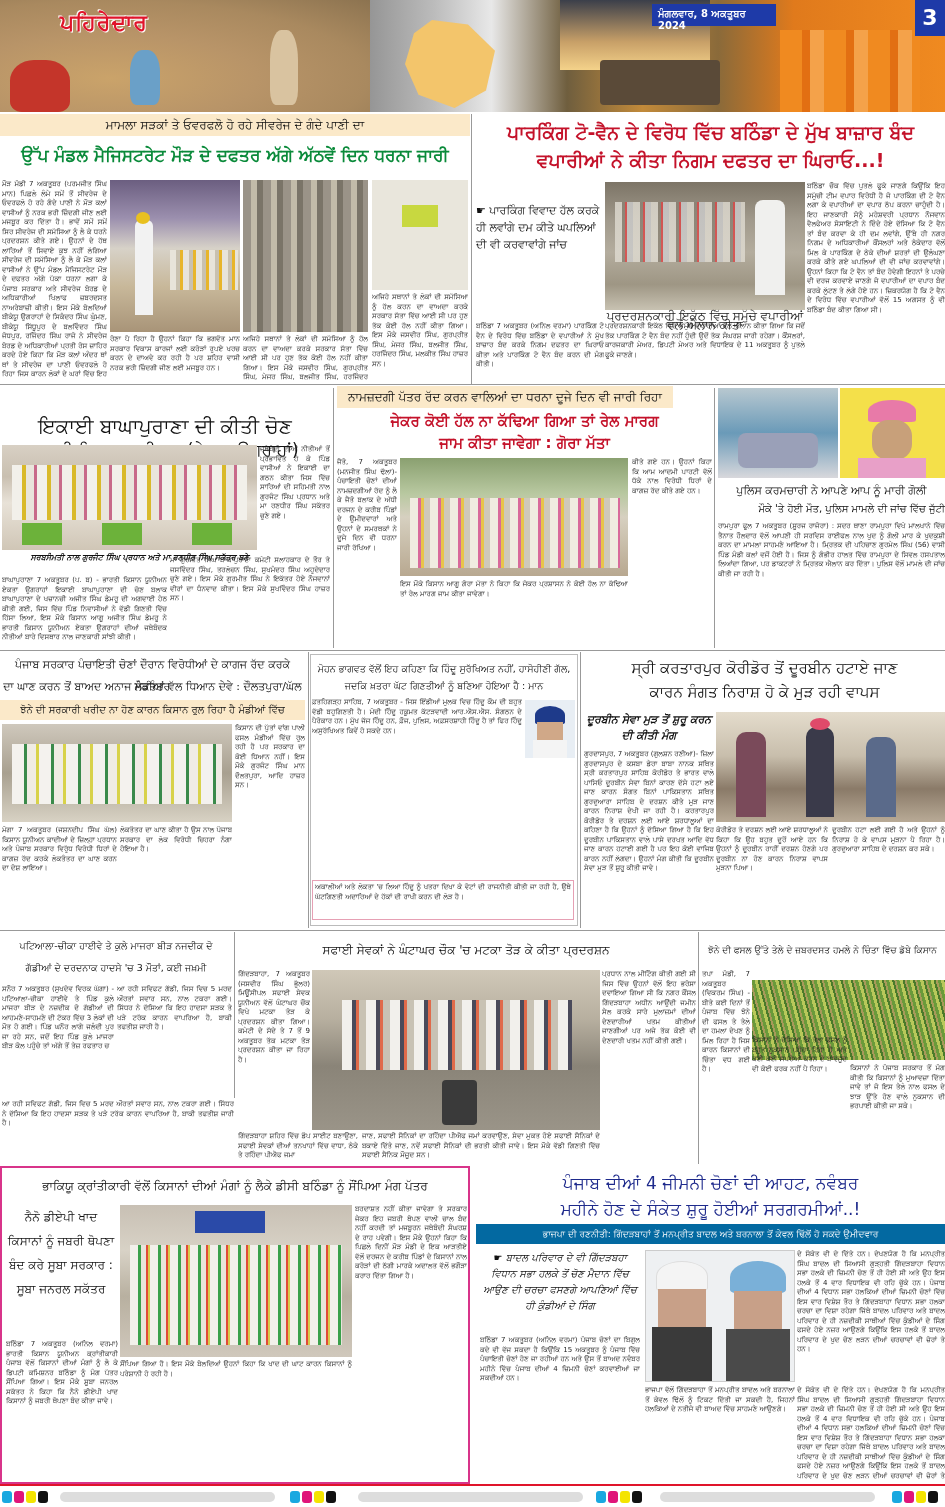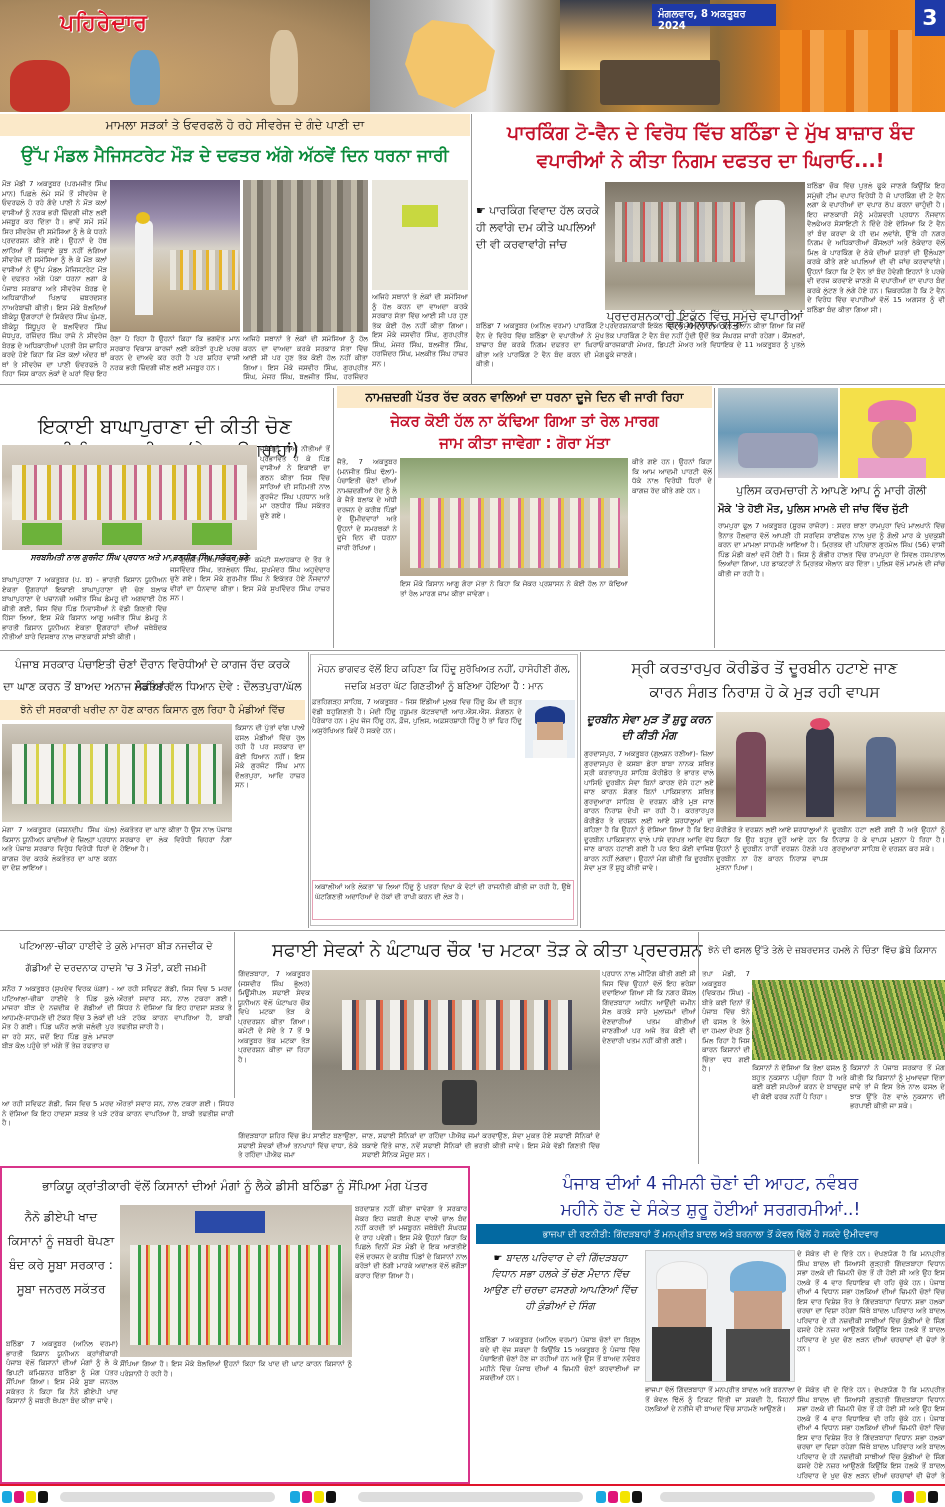--- a/index.html
+++ b/index.html
@@ -98,41 +98,41 @@
   <div class="abs" style="left:20px;top:78px;width:40px;height:22px;background:#6cb23a;"></div>
   <div class="abs" style="left:100px;top:78px;width:40px;height:22px;background:#6cb23a;"></div>
   <div class="abs" style="left:190px;top:78px;width:40px;height:22px;background:#6cb23a;"></div>
 </div>
 <div class="abs body-text" style="left:260px;top:445px;width:70px;height:105px;">ਜਥੇਬੰਦੀ ਦੀਆਂ ਨੀਤੀਆਂ ਤੋਂ ਪ੍ਰਭਾਵਿਤ ਹੋ ਕੇ ਪਿੰਡ ਵਾਸੀਆਂ ਨੇ ਇਕਾਈ ਦਾ ਗਠਨ ਕੀਤਾ ਜਿਸ ਵਿੱਚ ਸਾਰਿਆਂ ਦੀ ਸਹਿਮਤੀ ਨਾਲ ਗੁਰਜੰਟ ਸਿੰਘ ਪ੍ਰਧਾਨ ਅਤੇ ਮਾ ਰਣਧੀਰ ਸਿੰਘ ਸਕੱਤਰ ਚੁਣੇ ਗਏ।</div>
 <div class="abs italic-bold" style="left:12px;top:552px;width:255px;font-size:8px;line-height:11px;text-align:center;">ਸਰਬਸੰਮਤੀ ਨਾਲ ਗੁਰਜੰਟ ਸਿੰਘ ਪ੍ਰਧਾਨ ਅਤੇ ਮਾ ਰਣਧੀਰ ਸਿੰਘ ਸਕੱਤਰ ਬਣੇ</div>
 <div class="abs body-text" style="left:2px;top:576px;width:165px;height:70px;">ਬਾਘਾਪੁਰਾਣਾ 7 ਅਕਤੂਬਰ (ਪ. ਬ) - ਭਾਰਤੀ ਕਿਸਾਨ ਯੂਨੀਅਨ ਏਕਤਾ ਉਗਰਾਹਾਂ ਇਕਾਈ ਬਾਘਾਪੁਰਾਣਾ ਦੀ ਚੋਣ ਬਲਾਕ ਬਾਘਾਪੁਰਾਣਾ ਦੇ ਖਜ਼ਾਨਚੀ ਅਜੀਤ ਸਿੰਘ ਡੇਮਰੂ ਦੀ ਅਗਵਾਈ ਹੇਠ ਕੀਤੀ ਗਈ, ਜਿਸ ਵਿੱਚ ਪਿੰਡ ਨਿਵਾਸੀਆਂ ਨੇ ਵੱਡੀ ਗਿਣਤੀ ਵਿੱਚ ਹਿੱਸਾ ਲਿਆ, ਇਸ ਮੌਕੇ ਕਿਸਾਨ ਆਗੂ ਅਜੀਤ ਸਿੰਘ ਡੇਮਰੂ ਨੇ ਭਾਰਤੀ ਕਿਸਾਨ ਯੂਨੀਅਨ ਏਕਤਾ ਉਗਰਾਹਾਂ ਦੀਆਂ ਜਥੇਬੰਦਕ ਨੀਤੀਆਂ ਬਾਰੇ ਵਿਸਥਾਰ ਨਾਲ ਜਾਣਕਾਰੀ ਸਾਂਝੀ ਕੀਤੀ।</div>
 <div class="abs body-text" style="left:170px;top:556px;width:160px;height:90px;">ਮਾ ਗੁਰਮੀਤ ਸਿੰਘ ਬਾਘਾਪੁਰਾਣਾ ਕਮੇਟੀ ਸਲਾਹਕਾਰ ਦੇ ਤੌਰ ਤੇ ਜਸਵਿੰਦਰ ਸਿੰਘ, ਤਰਲੋਚਨ ਸਿੰਘ, ਸੁਖਮੰਦਰ ਸਿੰਘ ਅਹੁਦੇਦਾਰ ਚੁਣੇ ਗਏ। ਇਸ ਮੌਕੇ ਗੁਰਮੀਤ ਸਿੰਘ ਨੇ ਇਕੱਤਰ ਹੋਏ ਨੌਜਵਾਨਾਂ ਵੀਰਾਂ ਦਾ ਧੰਨਵਾਦ ਕੀਤਾ। ਇਸ ਮੌਕੇ ਸੁਖਵਿੰਦਰ ਸਿੰਘ ਹਾਜ਼ਰ ਸਨ।</div>
 <div class="abs rule-v" style="left:333px;top:388px;height:260px;"></div>
 
-<div class="abs bg-cream kicker" style="left:337px;top:386px;width:375px;height:22px;line-height:22px;font-weight:bold;">ਨਾਮਜ਼ਦਗੀ ਪੱਤਰ ਰੱਦ ਕਰਨ ਵਾਲਿਆਂ ਦਾ ਧਰਨਾ ਦੂਜੇ ਦਿਨ ਵੀ ਜਾਰੀ ਰਿਹਾ</div>
+<div class="abs bg-cream kicker" style="left:337px;top:386px;width:336px;height:22px;line-height:22px;">ਨਾਮਜ਼ਦਗੀ ਪੱਤਰ ਰੱਦ ਕਰਨ ਵਾਲਿਆਂ ਦਾ ਧਰਨਾ ਦੂਜੇ ਦਿਨ ਵੀ ਜਾਰੀ ਰਿਹਾ</div>
 <div class="abs hl-red" style="left:337px;top:410px;width:375px;font-size:15px;line-height:22px;text-align:center;">ਜੇਕਰ ਕੋਈ ਹੱਲ ਨਾ ਕੱਢਿਆ ਗਿਆ ਤਾਂ ਰੇਲ ਮਾਰਗ</div>
 <div class="abs hl-red" style="left:337px;top:432px;width:375px;font-size:15px;line-height:22px;text-align:center;">ਜਾਮ ਕੀਤਾ ਜਾਵੇਗਾ : ਗੋਰਾ ਮੱਤਾ</div>
 <div class="abs body-text" style="left:337px;top:458px;width:60px;height:190px;">ਜੈਤੋ, 7 ਅਕਤੂਬਰ (ਮਨਜੀਤ ਸਿੰਘ ਢੱਲਾ)-ਪੰਚਾਇਤੀ ਚੋਣਾਂ ਦੀਆਂ ਨਾਮਜ਼ਦਗੀਆਂ ਰੱਦ ਨੂੰ ਲੈ ਕੇ ਜੈਤੋ ਬਲਾਕ ਦੇ ਅੱਧੀ ਦਰਜਨ ਦੇ ਕਰੀਬ ਪਿੰਡਾਂ ਦੇ ਉਮੀਦਵਾਰਾਂ ਅਤੇ ਉਹਨਾਂ ਦੇ ਸਮਰਥਕਾਂ ਨੇ ਦੂਜੇ ਦਿਨ ਵੀ ਧਰਨਾ ਜਾਰੀ ਰੱਖਿਆ।</div>
 <div class="abs photo" style="left:400px;top:458px;width:228px;height:118px;background:linear-gradient(180deg,#8aa070 0,#b8c8a0 30%,#d6d0c0 50%,#b8a890 100%);">
   <div class="abs" style="left:10px;top:40px;width:210px;height:70px;background:repeating-linear-gradient(90deg,#f0ece0 0 8px,#d86a9a 8px 11px,#e8c44a 11px 14px,#cfc9ba 14px 20px);"></div>
 </div>
 <div class="abs body-text" style="left:400px;top:580px;width:228px;height:68px;">ਇਸ ਮੌਕੇ ਕਿਸਾਨ ਆਗੂ ਗੋਰਾ ਮੱਤਾ ਨੇ ਕਿਹਾ ਕਿ ਜੇਕਰ ਪ੍ਰਸ਼ਾਸਨ ਨੇ ਕੋਈ ਹੱਲ ਨਾ ਕੱਢਿਆ ਤਾਂ ਰੇਲ ਮਾਰਗ ਜਾਮ ਕੀਤਾ ਜਾਵੇਗਾ।</div>
 <div class="abs body-text" style="left:632px;top:458px;width:80px;height:190px;">ਕੀਤੇ ਗਏ ਹਨ। ਉਹਨਾਂ ਕਿਹਾ ਕਿ ਆਮ ਆਦਮੀ ਪਾਰਟੀ ਵੱਲੋਂ ਧੱਕੇ ਨਾਲ ਵਿਰੋਧੀ ਧਿਰਾਂ ਦੇ ਕਾਗਜ਼ ਰੱਦ ਕੀਤੇ ਗਏ ਹਨ।</div>
 <div class="abs rule-v" style="left:714px;top:388px;height:260px;"></div>
 
 <div class="abs photo" style="left:718px;top:388px;width:120px;height:90px;background:linear-gradient(180deg,#b8c8d0,#6a9ab8 50%,#d8d8dc);">
   <div class="abs" style="left:20px;top:45px;width:80px;height:35px;background:#9aa0b8;border-radius:8px;"></div>
 </div>
 <div class="abs" style="left:840px;top:388px;width:105px;height:90px;background:#f4e04a;">
   <div class="abs" style="left:28px;top:12px;width:48px;height:22px;background:#e87aa8;border-radius:50% 50% 10% 10%;"></div>
   <div class="abs" style="left:32px;top:32px;width:40px;height:40px;background:#c8a07a;border-radius:40%;"></div>
   <div class="abs" style="left:18px;top:70px;width:68px;height:20px;background:#e8a0c8;"></div>
 </div>
 <div class="abs hl-black" style="left:718px;top:482px;width:227px;font-size:11px;line-height:18px;text-align:center;font-weight:normal;">ਪੁਲਿਸ ਕਰਮਚਾਰੀ ਨੇ ਆਪਣੇ ਆਪ ਨੂੰ ਮਾਰੀ ਗੋਲੀ</div>
-<div class="abs hl-black" style="left:718px;top:500px;width:227px;font-size:10px;line-height:18px;text-align:left;font-weight:bold;">ਮੌਕੇ 'ਤੇ ਹੋਈ ਮੌਤ, ਪੁਲਿਸ ਮਾਮਲੇ ਦੀ ਜਾਂਚ ਵਿੱਚ ਜੁੱਟੀ</div>
+<div class="abs hl-black" style="left:718px;top:500px;width:227px;font-size:10px;line-height:18px;text-align:right;font-weight:normal;">ਮੌਕੇ 'ਤੇ ਹੋਈ ਮੌਤ, ਪੁਲਿਸ ਮਾਮਲੇ ਦੀ ਜਾਂਚ ਵਿੱਚ ਜੁੱਟੀ</div>
 <div class="abs body-text" style="left:718px;top:522px;width:227px;height:126px;">ਰਾਮਪੁਰਾ ਫੂਲ 7 ਅਕਤੂਬਰ (ਸੂਰਜ ਰਾਜੋਰਾ) : ਸਦਰ ਥਾਣਾ ਰਾਮਪੁਰਾ ਵਿਖੇ ਮਾਲਖਾਨੇ ਵਿੱਚ ਤੈਨਾਤ ਹੌਲਦਾਰ ਵੱਲੋਂ ਆਪਣੀ ਹੀ ਸਰਵਿਸ ਰਾਈਫਲ ਨਾਲ ਖੁਦ ਨੂੰ ਗੋਲੀ ਮਾਰ ਕੇ ਖੁਦਕੁਸ਼ੀ ਕਰਨ ਦਾ ਮਾਮਲਾ ਸਾਹਮਣੇ ਆਇਆ ਹੈ। ਮ੍ਰਿਤਕ ਦੀ ਪਹਿਚਾਣ ਗੁਰਮੇਲ ਸਿੰਘ (56) ਵਾਸੀ ਪਿੰਡ ਮੰਡੀ ਕਲਾਂ ਵਜੋਂ ਹੋਈ ਹੈ। ਜਿਸ ਨੂੰ ਗੰਭੀਰ ਹਾਲਤ ਵਿੱਚ ਰਾਮਪੁਰਾ ਦੇ ਸਿਵਲ ਹਸਪਤਾਲ ਲਿਆਂਦਾ ਗਿਆ, ਪਰ ਡਾਕਟਰਾਂ ਨੇ ਮ੍ਰਿਤਕ ਐਲਾਨ ਕਰ ਦਿੱਤਾ। ਪੁਲਿਸ ਵੱਲੋਂ ਮਾਮਲੇ ਦੀ ਜਾਂਚ ਕੀਤੀ ਜਾ ਰਹੀ ਹੈ।</div>
 
 <div class="abs rule-h" style="left:0;top:650px;width:945px;"></div>
 
 <div class="abs hl-black" style="left:0;top:654px;width:305px;font-size:11px;line-height:22px;text-align:center;font-weight:normal;">ਪੰਜਾਬ ਸਰਕਾਰ ਪੰਚਾਇਤੀ ਚੋਣਾਂ ਦੌਰਾਨ ਵਿਰੋਧੀਆਂ ਦੇ ਕਾਗਜ ਰੱਦ ਕਰਕੇ ਲੋਕਤੰਤਰ</div>
 <div class="abs hl-black" style="left:0;top:676px;width:305px;font-size:11px;line-height:22px;text-align:center;font-weight:normal;">ਦਾ ਘਾਣ ਕਰਨ ਤੋਂ ਬਾਅਦ ਅਨਾਜ ਮੰਡੀਆਂ ਵੱਲ ਧਿਆਨ ਦੇਵੇ : ਦੌਲਤਪੁਰਾ/ਘੱਲ</div>
 <div class="abs bg-cream kicker" style="left:0;top:700px;width:305px;height:20px;line-height:20px;font-size:10px;">ਝੋਨੇ ਦੀ ਸਰਕਾਰੀ ਖਰੀਦ ਨਾ ਹੋਣ ਕਾਰਨ ਕਿਸਾਨ ਰੁਲ ਰਿਹਾ ਹੈ ਮੰਡੀਆਂ ਵਿੱਚ</div>
 <div class="abs photo" style="left:2px;top:724px;width:230px;height:98px;background:linear-gradient(180deg,#cfc8bc,#a8a090 50%,#d8d2c4);">
   <div class="abs" style="left:10px;top:20px;width:210px;height:60px;background:repeating-linear-gradient(90deg,#f4f2ee 0 12px,#3a8a4a 12px 15px,#f0ece4 15px 24px,#d8d24a 24px 27px);"></div>
 </div>
@@ -166,36 +166,36 @@
 <div class="abs body-text" style="left:832px;top:826px;width:113px;height:100px;">ਦੂਰਬੀਨ ਹਟਾ ਲਈ ਗਈ ਹੈ ਅਤੇ ਉਹਨਾਂ ਨੂੰ ਨਿਰਾਸ਼ ਹੋ ਕੇ ਵਾਪਸ ਮੁੜਨਾ ਪੈ ਰਿਹਾ ਹੈ। ਗੁਰਦੁਆਰਾ ਸਾਹਿਬ ਦੇ ਦਰਸ਼ਨ ਕਰ ਸਕੇ।</div>
 
 <div class="abs rule-h" style="left:0;top:930px;width:945px;"></div>
 
 <div class="abs hl-black" style="left:0;top:935px;width:232px;font-size:9.5px;line-height:22px;text-align:center;font-weight:normal;">ਪਟਿਆਲਾ-ਚੀਕਾ ਹਾਈਵੇ ਤੇ ਕੁਲੇ ਮਾਜਰਾ ਬੀੜ ਨਜਦੀਕ ਦੋ</div>
 <div class="abs hl-black" style="left:0;top:957px;width:232px;font-size:9.5px;line-height:22px;text-align:center;font-weight:normal;">ਗੱਡੀਆਂ ਦੇ ਦਰਦਨਾਕ ਹਾਦਸੇ 'ਚ 3 ਮੌਤਾਂ, ਕਈ ਜਖ਼ਮੀ</div>
 <div class="abs body-text" style="left:2px;top:985px;width:112px;height:110px;">ਸਨੌਰ 7 ਅਕਤੂਬਰ (ਸੁਖਦੇਵ ਵਿਰਕ ਘੱਗਾ) - ਪਟਿਆਲਾ-ਚੀਕਾ ਹਾਈਵੇ ਤੇ ਪਿੰਡ ਕੁਲੇ ਮਾਜਰਾ ਬੀੜ ਦੇ ਨਜ਼ਦੀਕ ਦੋ ਗੱਡੀਆਂ ਦੀ ਆਹਮਣੇ-ਸਾਹਮਣੇ ਦੀ ਟੱਕਰ ਵਿੱਚ 3 ਲੋਕਾਂ ਦੀ ਮੌਤ ਹੋ ਗਈ। ਪਿੰਡ ਘਨੌਰ ਲਾਗੇ ਜਲੰਦੀ ਪੁਰ ਜਾ ਰਹੇ ਸਨ, ਜਦੋਂ ਇਹ ਪਿੰਡ ਕੁਲੇ ਮਾਜਰਾ ਬੀੜ ਕੋਲ ਪਹੁੰਚੇ ਤਾਂ ਅੱਗੇ ਤੋਂ ਤੇਜ਼ ਰਫਤਾਰ ਚ</div>
 <div class="abs body-text" style="left:117px;top:985px;width:115px;height:110px;">ਆ ਰਹੀ ਸਵਿਫਟ ਗੱਡੀ, ਜਿਸ ਵਿਚ 5 ਮਰਦ ਔਰਤਾਂ ਸਵਾਰ ਸਨ, ਨਾਲ ਟਕਰਾ ਗਈ। ਸਿੱਧਰ ਨੇ ਦੱਸਿਆ ਕਿ ਇਹ ਹਾਦਸਾ ਸੜਕ ਤੇ ਖੜੇ ਟਰੱਕ ਕਾਰਨ ਵਾਪਰਿਆ ਹੈ, ਬਾਕੀ ਤਫਤੀਸ਼ ਜਾਰੀ ਹੈ।</div>
 <div class="abs rule-v" style="left:234px;top:932px;height:166px;"></div>
 
-<div class="abs hl-black" style="left:236px;top:935px;width:460px;font-size:18px;line-height:30px;text-align:left;font-weight:normal;margin-left:36px;">ਸਫਾਈ ਸੇਵਕਾਂ ਨੇ ਘੰਟਾਘਰ ਚੌਕ 'ਚ ਮਟਕਾ ਤੋੜ ਕੇ ਕੀਤਾ ਪ੍ਰਦਰਸ਼ਨ</div>
+<div class="abs hl-black" style="left:236px;top:935px;width:460px;font-size:12px;line-height:30px;text-align:center;font-weight:normal;">ਸਫਾਈ ਸੇਵਕਾਂ ਨੇ ਘੰਟਾਘਰ ਚੌਕ 'ਚ ਮਟਕਾ ਤੋੜ ਕੇ ਕੀਤਾ ਪ੍ਰਦਰਸ਼ਨ</div>
 <div class="abs body-text" style="left:238px;top:970px;width:72px;height:128px;">ਗਿੱਦੜਬਾਹਾ, 7 ਅਕਤੂਬਰ (ਜਸਵੀਰ ਸਿੰਘ ਭੁੱਲਰ) ਮਿਊਂਸੀਪਲ ਸਫਾਈ ਸੇਵਕ ਯੂਨੀਅਨ ਵੱਲੋਂ ਘੰਟਾਘਰ ਚੌਕ ਵਿਖੇ ਮਟਕਾ ਤੋੜ ਕੇ ਪ੍ਰਦਰਸ਼ਨ ਕੀਤਾ ਗਿਆ। ਕਮੇਟੀ ਦੇ ਸੱਦੇ ਤੇ 7 ਤੋਂ 9 ਅਕਤੂਬਰ ਤੱਕ ਮਟਕਾ ਤੋੜ ਪ੍ਰਦਰਸ਼ਨ ਕੀਤਾ ਜਾ ਰਿਹਾ ਹੈ।</div>
 <div class="abs photo" style="left:312px;top:970px;width:288px;height:160px;background:linear-gradient(180deg,#d0c8b8 0,#b8b0a0 30%,#8a8478 60%,#9a9488 100%);">
   <div class="abs" style="left:30px;top:30px;width:230px;height:70px;background:repeating-linear-gradient(90deg,#f2f0ec 0 10px,#4a4a5a 10px 14px,#e06a4a 14px 17px,#c8c2b4 17px 24px);"></div>
   <div class="abs" style="left:130px;top:110px;width:35px;height:45px;background:#3a3a3a;border-radius:4px;"></div>
 </div>
 <div class="abs body-text" style="left:602px;top:970px;width:94px;height:128px;">ਪ੍ਰਧਾਨ ਨਾਲ ਮੀਟਿੰਗ ਕੀਤੀ ਗਈ ਸੀ ਜਿਸ ਵਿੱਚ ਉਹਨਾਂ ਵੱਲੋਂ ਇਹ ਭਰੋਸਾ ਦਵਾਇਆ ਗਿਆ ਸੀ ਕਿ ਨਗਰ ਕੌਂਸਲ ਗਿੱਦੜਬਾਹਾ ਅਧੀਨ ਆਉਂਦੀ ਜਮੀਨ ਸੇਲ ਕਰਕੇ ਸਾਰੇ ਮੁਲਾਜ਼ਮਾਂ ਦੀਆਂ ਦੇਣਦਾਰੀਆਂ ਖਤਮ ਕੀਤੀਆਂ ਜਾਣਗੀਆਂ ਪਰ ਅਜੇ ਤੱਕ ਕੋਈ ਵੀ ਦੇਣਦਾਰੀ ਖਤਮ ਨਹੀਂ ਕੀਤੀ ਗਈ।</div>
 <div class="abs body-text" style="left:238px;top:1132px;width:120px;height:30px;">ਗਿੱਦੜਬਾਹਾ ਸ਼ਹਿਰ ਵਿੱਚ ਡੰਪ ਸਾਈਟ ਬਣਾਉਣਾ, ਸਫਾਈ ਸੇਵਕਾਂ ਦੀਆਂ ਤਨਖਾਹਾਂ ਵਿੱਚ ਵਾਧਾ, ਠੇਕੇ ਤੇ ਰਹਿੰਦਾ ਪੀਐਫ ਜਮਾ</div>
 <div class="abs body-text" style="left:362px;top:1132px;width:238px;height:30px;">ਜਾਣ, ਸਫਾਈ ਸੈਨਿਕਾਂ ਦਾ ਰਹਿੰਦਾ ਪੀਐਫ ਜਮਾਂ ਕਰਵਾਉਣ, ਸੇਵਾ ਮੁਕਤ ਹੋਏ ਸਫਾਈ ਸੈਨਿਕਾਂ ਦੇ ਬਕਾਏ ਦਿੱਤੇ ਜਾਣ, ਨਵੇਂ ਸਫਾਈ ਸੈਨਿਕਾਂ ਦੀ ਭਰਤੀ ਕੀਤੀ ਜਾਵੇ। ਇਸ ਮੌਕੇ ਵੱਡੀ ਗਿਣਤੀ ਵਿੱਚ ਸਫਾਈ ਸੈਨਿਕ ਮੌਜੂਦ ਸਨ।</div>
 <div class="abs body-text" style="left:2px;top:1100px;width:232px;height:62px;">ਆ ਰਹੀ ਸਵਿਫਟ ਗੱਡੀ, ਜਿਸ ਵਿਚ 5 ਮਰਦ ਔਰਤਾਂ ਸਵਾਰ ਸਨ, ਨਾਲ ਟਕਰਾ ਗਈ। ਸਿੱਧਰ ਨੇ ਦੱਸਿਆ ਕਿ ਇਹ ਹਾਦਸਾ ਸੜਕ ਤੇ ਖੜੇ ਟਰੱਕ ਕਾਰਨ ਵਾਪਰਿਆ ਹੈ, ਬਾਕੀ ਤਫਤੀਸ਼ ਜਾਰੀ ਹੈ।</div>
 <div class="abs rule-v" style="left:698px;top:932px;height:232px;"></div>
 
 <div class="abs hl-black" style="left:700px;top:935px;width:245px;font-size:9px;line-height:30px;text-align:center;font-weight:normal;">ਝੋਨੇ ਦੀ ਫਸਲ ਉੱਤੇ ਤੇਲੇ ਦੇ ਜ਼ਬਰਦਸਤ ਹਮਲੇ ਨੇ ਚਿੰਤਾ ਵਿੱਚ ਡੋਬੇ ਕਿਸਾਨ</div>
 <div class="abs body-text" style="left:702px;top:970px;width:48px;height:192px;">ਤਪਾ ਮੰਡੀ, 7 ਅਕਤੂਬਰ (ਵਿਕਰਮ ਸਿੰਘ) - ਬੀਤੇ ਕਈ ਦਿਨਾਂ ਤੋਂ ਪੰਜਾਬ ਵਿੱਚ ਝੋਨੇ ਦੀ ਫਸਲ ਤੇ ਤੇਲੇ ਦਾ ਹਮਲਾ ਦੇਖਣ ਨੂੰ ਮਿਲ ਰਿਹਾ ਹੈ ਜਿਸ ਕਾਰਨ ਕਿਸਾਨਾਂ ਦੀ ਚਿੰਤਾ ਵਧ ਗਈ ਹੈ।</div>
 <div class="abs photo" style="left:752px;top:980px;width:193px;height:80px;background:repeating-linear-gradient(75deg,#6a9a3a 0 3px,#b8c85a 3px 6px,#4a7a2a 6px 8px,#a89a5a 8px 10px);"></div>
-<div class="abs body-text" style="left:752px;top:1064px;width:95px;height:98px;">ਕਿਸਾਨਾਂ ਨੇ ਦੱਸਿਆ ਕਿ ਤੇਲਾ ਫਸਲ ਨੂੰ ਬਹੁਤ ਨੁਕਸਾਨ ਪਹੁੰਚਾ ਰਿਹਾ ਹੈ ਅਤੇ ਕਈ ਕਈ ਸਪਰੇਆਂ ਕਰਨ ਦੇ ਬਾਵਜੂਦ ਵੀ ਕੋਈ ਫਰਕ ਨਹੀਂ ਪੈ ਰਿਹਾ।</div>
+<div class="abs body-text" style="left:752px;top:1036px;width:95px;height:98px;">ਕਿਸਾਨਾਂ ਨੇ ਦੱਸਿਆ ਕਿ ਤੇਲਾ ਫਸਲ ਨੂੰ ਬਹੁਤ ਨੁਕਸਾਨ ਪਹੁੰਚਾ ਰਿਹਾ ਹੈ ਅਤੇ ਕਈ ਕਈ ਸਪਰੇਆਂ ਕਰਨ ਦੇ ਬਾਵਜੂਦ ਵੀ ਕੋਈ ਫਰਕ ਨਹੀਂ ਪੈ ਰਿਹਾ।</div>
 <div class="abs body-text" style="left:850px;top:1064px;width:95px;height:98px;">ਕਿਸਾਨਾਂ ਨੇ ਪੰਜਾਬ ਸਰਕਾਰ ਤੋਂ ਮੰਗ ਕੀਤੀ ਕਿ ਕਿਸਾਨਾਂ ਨੂੰ ਮੁਆਵਜ਼ਾ ਦਿੱਤਾ ਜਾਵੇ ਤਾਂ ਜੋ ਇਸ ਤੇਲੇ ਨਾਲ ਫਸਲ ਦੇ ਝਾੜ ਉੱਤੇ ਹੋਣ ਵਾਲੇ ਨੁਕਸਾਨ ਦੀ ਭਰਪਾਈ ਕੀਤੀ ਜਾ ਸਕੇ।</div>
 
 <div class="abs boxed-pink" style="left:0;top:1166px;width:470px;height:318px;"></div>
 <div class="abs hl-black" style="left:4px;top:1172px;width:462px;font-size:12px;line-height:28px;text-align:center;font-weight:normal;">ਭਾਕਿਯੂ ਕ੍ਰਾਂਤੀਕਾਰੀ ਵੱਲੋਂ ਕਿਸਾਨਾਂ ਦੀਆਂ ਮੰਗਾਂ ਨੂੰ ਲੈਕੇ ਡੀਸੀ ਬਠਿੰਡਾ ਨੂੰ ਸੌਂਪਿਆ ਮੰਗ ਪੱਤਰ</div>
 <div class="abs hl-black" style="left:6px;top:1205px;width:110px;font-size:12px;line-height:24px;text-align:center;font-weight:normal;">ਨੈਨੋ ਡੀਏਪੀ ਖਾਦ ਕਿਸਾਨਾਂ ਨੂੰ ਜਬਰੀ ਥੋਪਣਾ ਬੰਦ ਕਰੇ ਸੂਬਾ ਸਰਕਾਰ : ਸੂਬਾ ਜਨਰਲ ਸਕੱਤਰ</div>
 <div class="abs photo" style="left:120px;top:1205px;width:232px;height:152px;background:linear-gradient(180deg,#c8c0b4 0,#d8d2c6 30%,#b8b0a0 60%,#d0c8bc 100%);">
   <div class="abs" style="left:75px;top:6px;width:70px;height:22px;background:#2a4aa8;"></div>
   <div class="abs" style="left:10px;top:40px;width:212px;height:100px;background:repeating-linear-gradient(90deg,#f2f0ea 0 8px,#3aa04a 8px 11px,#e8e4dc 11px 16px,#e04a3a 16px 18px,#d8c84a 18px 20px);"></div>
 </div>
 <div class="abs body-text" style="left:355px;top:1205px;width:112px;height:275px;">ਬਰਦਾਸ਼ਤ ਨਹੀਂ ਕੀਤਾ ਜਾਵੇਗਾ ਤੇ ਸਰਕਾਰ ਜੇਕਰ ਇਹ ਜਬਰੀ ਥੋਪਣ ਵਾਲੀ ਚਾਲ ਬੰਦ ਨਹੀਂ ਕਰਦੀ ਤਾਂ ਮਜਬੂਰਨ ਜਥੇਬੰਦੀ ਸੰਘਰਸ਼ ਦੇ ਰਾਹ ਪਵੇਗੀ। ਇਸ ਮੌਕੇ ਉਹਨਾਂ ਕਿਹਾ ਕਿ ਪਿਛਲੇ ਦਿਨੀਂ ਮੌੜ ਮੰਡੀ ਦੇ ਇਕ ਆੜਤੀਏ ਵੱਲੋਂ ਦਰਜਨ ਦੇ ਕਰੀਬ ਪਿੰਡਾਂ ਦੇ ਕਿਸਾਨਾਂ ਨਾਲ ਕਰੋੜਾਂ ਦੀ ਠੱਗੀ ਮਾਰਕੇ ਅਦਾਲਤ ਵੱਲੋਂ ਭਗੌੜਾ ਕਰਾਰ ਦਿੱਤਾ ਗਿਆ ਹੈ।</div>

